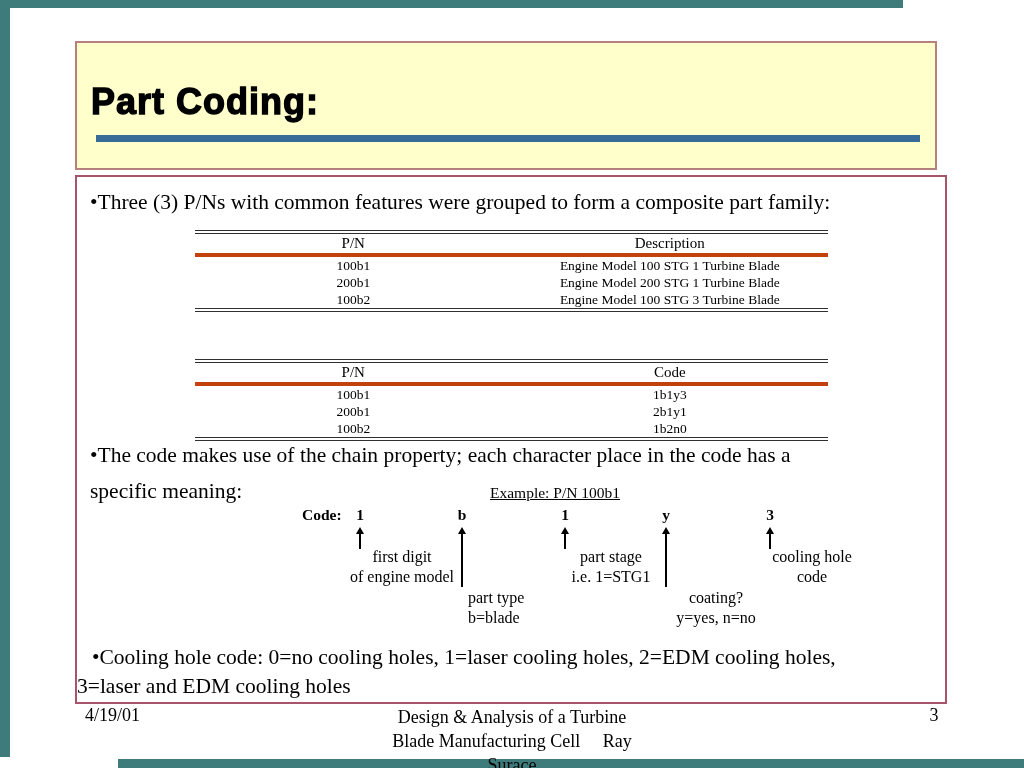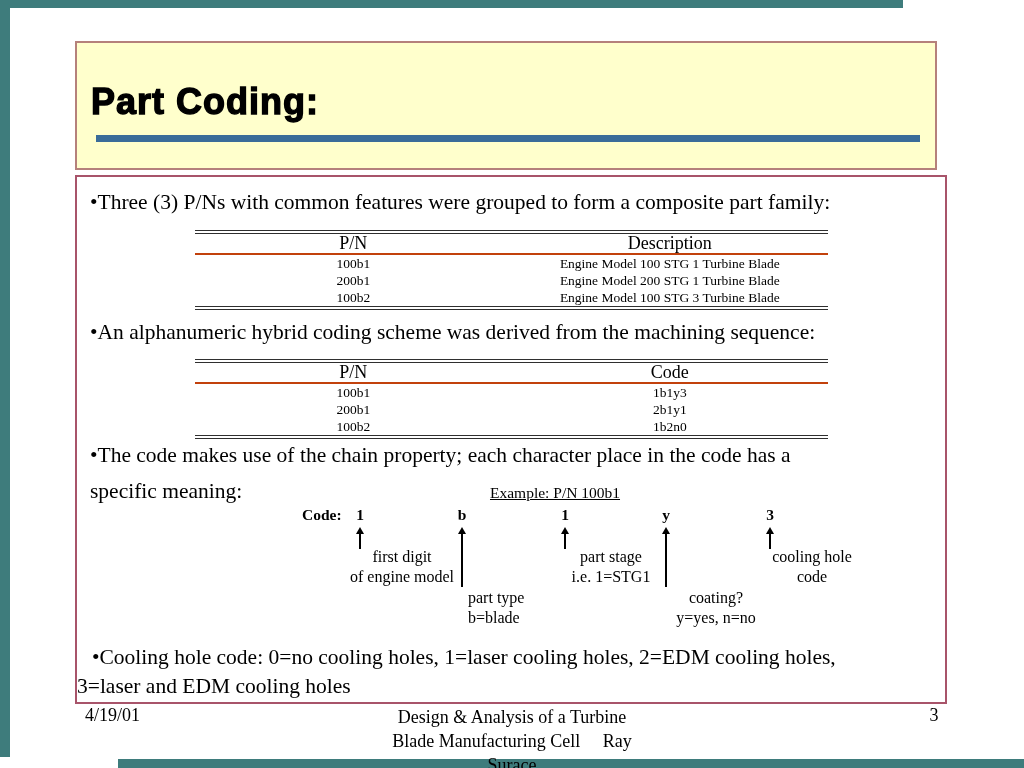--- a/index.html
+++ b/index.html
@@ -38,22 +38,22 @@
   .bullet-line { position:absolute; font-size:21.5px; line-height:28px; white-space:nowrap; }
 
   
   .mini-table {
     position:absolute; left:118px; width:633px;
     border-collapse:collapse; table-layout:fixed;
     font-size:13.5px; line-height:16px; text-align:center;
     border-top:4px double #2f2f2f; border-bottom:4px double #2f2f2f;
   }
   .mini-table th {
-    font-weight:normal; border-bottom:2px solid #c2410c;
-    padding:1px 0 2px 0; font-size:18px;
+    font-weight:normal; border-bottom:4px solid #c2410c;
+    padding:1px 0 2px 0; font-size:15px;
   }
   .mini-table td { padding:0.5px 0; }
 
   
   .diagram-heading {
     position:absolute; left:378px; top:307px; width:200px; text-align:center;
     font-size:15.5px; font-weight:normal; text-decoration:underline; white-space:nowrap;
   }
   .code-label { position:absolute; left:225px; top:329px; font-size:15.5px; font-weight:bold; }
   .code-char {
@@ -119,21 +119,20 @@
           <td>200b1</td>
           <td>Engine Model 200 STG 1 Turbine Blade</td>
         </tr>
         <tr>
           <td>100b2</td>
           <td>Engine Model 100 STG 3 Turbine Blade</td>
         </tr>
       </tbody>
     </table>
 
-    <div class="bullet-line" style="left:13px; top:141px;">•An alphanumeric hybrid coding scheme was derived from the machining sequence:</div>
 
     <table class="mini-table" style="top:182px;">
       <thead>
         <tr>
           <th>P/N</th>
           <th>Code</th>
         </tr>
       </thead>
       <tbody>
         <tr>

